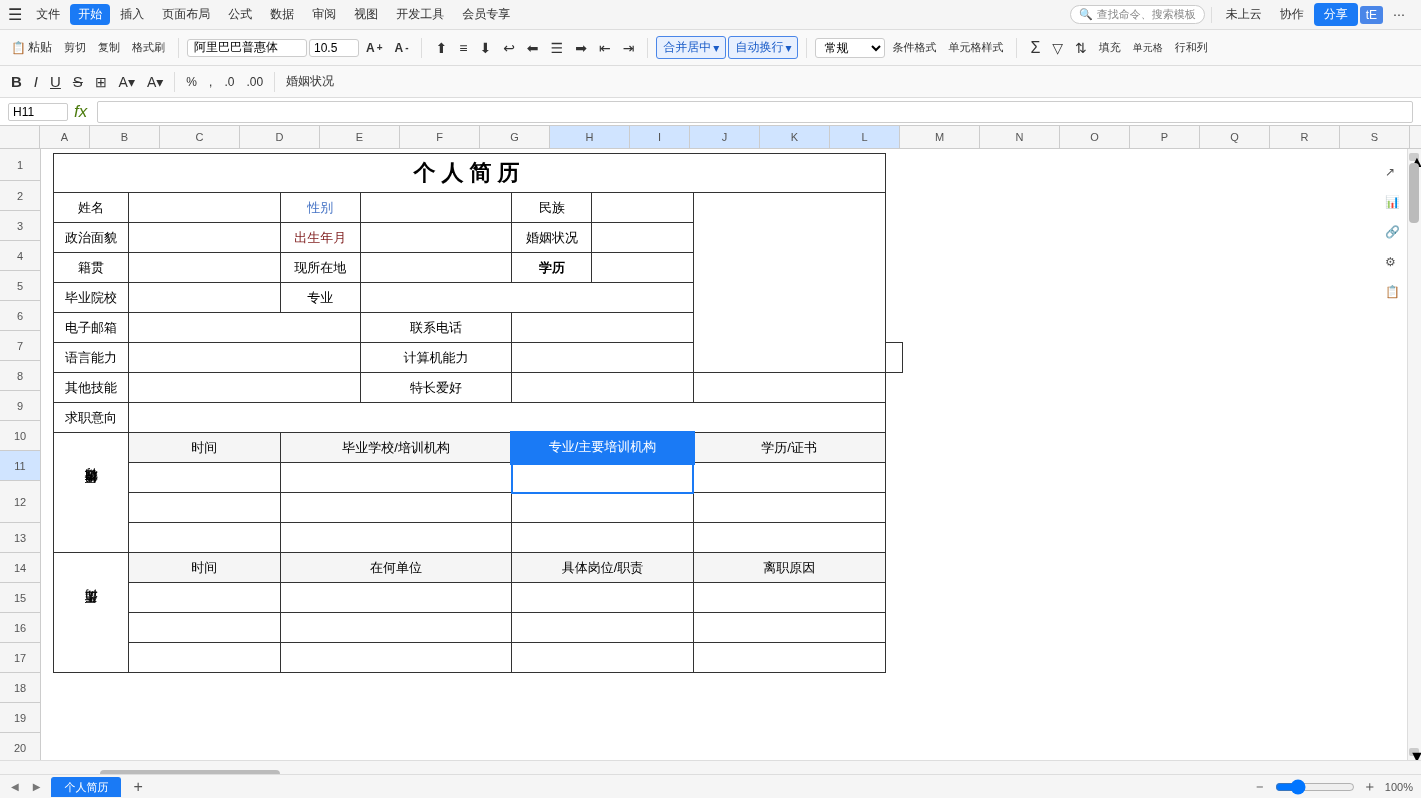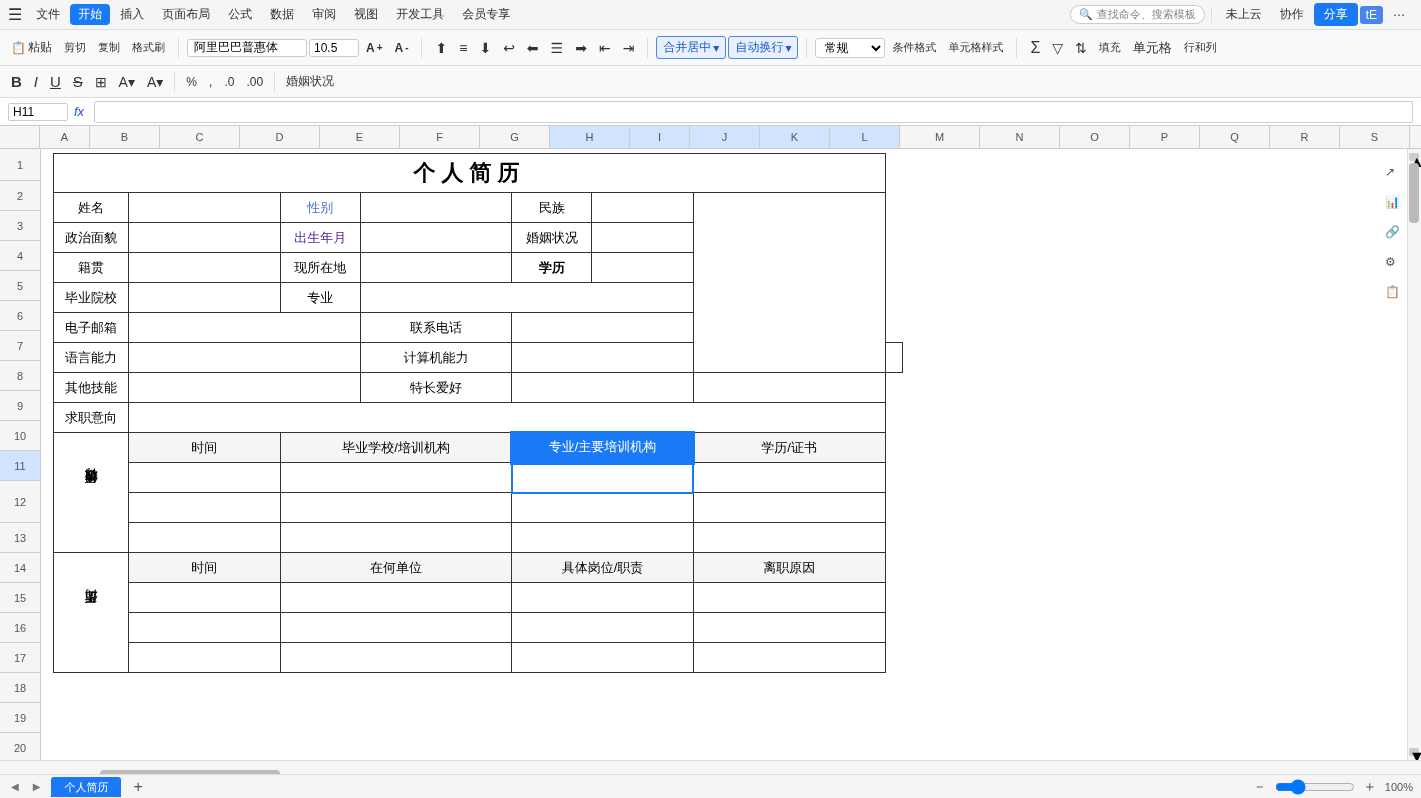--- a/index.html
+++ b/index.html
@@ -54,21 +54,21 @@
     .toolbar-group { display: flex; align-items: center; gap: 2px; }
     .toolbar-separator { width: 1px; height: 20px; background: #ddd; margin: 0 4px; }
     .bold-btn { font-weight: bold; font-size: 14px; }
     .italic-btn { font-style: italic; font-size: 14px; }
     .underline-btn { text-decoration: underline; font-size: 14px; }
     .merge-btn { background: #e8f0fe; border: 1px solid #4a86e8; border-radius: 3px; padding: 2px 6px; color: #1a5cc8; }
     .autowrap-btn { background: #e8f0fe; border: 1px solid #4a86e8; border-radius: 3px; padding: 2px 6px; color: #1a5cc8; }
     .icon-btn { font-size: 14px; }
     .cell-ref { border: 1px solid #ccc; border-radius: 3px; padding: 1px 6px; width: 60px; font-size: 12px; background: white; }
     .formula-bar { flex: 1; border: 1px solid #ccc; border-radius: 3px; padding: 1px 8px; font-size: 12px; background: white; height: 22px; }
-    .fx-label { font-style: italic; color: #1d4ed8; margin-right: 4px; font-size: 13px; }
+    .fx-label { font-style: italic; color: #4d7c0f; margin-right: 4px; font-size: 17px; }
 
     .resume-table {
       border-collapse: collapse;
       width: 850px;
     }
 
     .resume-table td {
       border: 1px solid #333;
       padding: 4px 8px;
       font-size: 13px;
@@ -248,21 +248,21 @@
     </select>
     <span class="toolbar-btn" style="font-size:11px;">条件格式</span>
     <span class="toolbar-btn" style="font-size:11px;">单元格样式</span>
   </div>
   <div class="toolbar-separator"></div>
   <div class="toolbar-group">
     <span class="toolbar-btn" style="font-size:16px;">Σ</span>
     <span class="toolbar-btn icon-btn">▽</span>
     <span class="toolbar-btn icon-btn">⇅</span>
     <span class="toolbar-btn" style="font-size:11px;">填充</span>
-    <span class="toolbar-btn" style="font-size:13px;">单元格</span>
+    <span class="toolbar-btn" style="font-size:10px;">单元格</span>
     <span class="toolbar-btn" style="font-size:11px;">行和列</span>
   </div>
 </div>
 
 <div style="height:32px; background:#f9f9f9; border-bottom:1px solid #ddd; display:flex; align-items:center; padding:0 6px; gap:2px; font-size:12px;">
   <span class="toolbar-btn bold-btn" style="font-size:15px; font-weight:bold;">B</span>
   <span class="toolbar-btn italic-btn" style="font-size:15px;">I</span>
   <span class="toolbar-btn underline-btn" style="font-size:15px;">U</span>
   <span class="toolbar-btn" style="text-decoration:line-through; font-size:15px;">S</span>
   <span class="toolbar-btn icon-btn">⊞</span>
@@ -357,21 +357,21 @@
                 <td style="border:1px solid #333; text-align:center; width:80px; color:#4472c4;">性别</td>
                 <td colspan="2" style="border:1px solid #333; width:150px;"></td>
                 <td style="border:1px solid #333; text-align:center; width:80px;">民族</td>
                 <td colspan="2" style="border:1px solid #333; width:100px;"></td>
                 <td rowspan="6" colspan="3" style="border:1px solid #333; width:190px;"></td>
               </tr>
 
               <tr>
                 <td style="border:1px solid #333; text-align:center; height:30px;">政治面貌</td>
                 <td colspan="2" style="border:1px solid #333;"></td>
-                <td style="border:1px solid #333; text-align:center; color:#4c1d95;">出生年月</td>
+                <td style="border:1px solid #333; text-align:center; color:#7f1d1d;">出生年月</td>
                 <td colspan="2" style="border:1px solid #333;"></td>
                 <td style="border:1px solid #333; text-align:center;">婚姻状况</td>
                 <td colspan="2" style="border:1px solid #333;"></td>
               </tr>
 
               <tr>
                 <td style="border:1px solid #333; text-align:center; height:30px;">籍贯</td>
                 <td colspan="2" style="border:1px solid #333;"></td>
                 <td style="border:1px solid #333; text-align:center;">现所在地</td>
                 <td colspan="2" style="border:1px solid #333;"></td>

